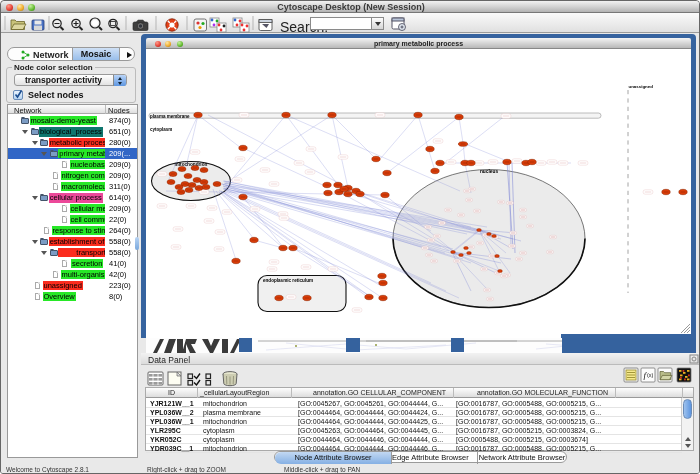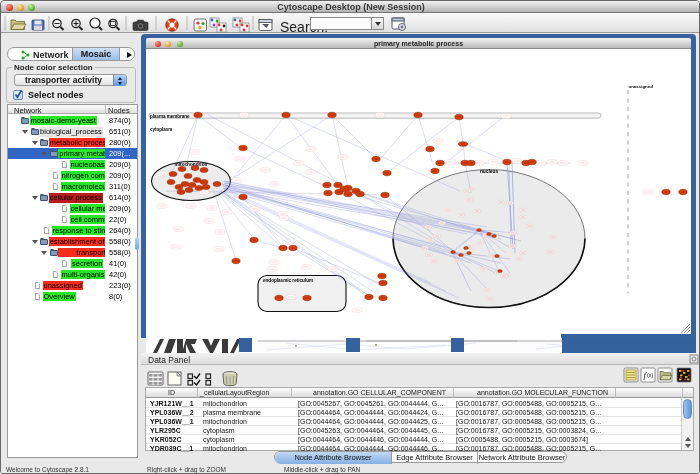--- a/index.html
+++ b/index.html
@@ -140,21 +140,21 @@
           <div style="position:absolute;left:0;top:0px;width:129px;height:11px;">
             <span style="position:absolute;left:13.0px;top:3px;width:8px;height:5.5px;background:#7c9cc4;border:0.5px solid #44546a;border-radius:1px"></span>
             <span style="position:absolute;left:13.0px;top:1.8px;width:4px;height:2px;background:#7c9cc4;border:0.5px solid #44546a;border-radius:1px"></span>
             <span style="position:absolute;left:21.5px;top:1px;width:75.5px;height:9.5px;overflow:hidden;white-space:nowrap;font-size:7.5px;line-height:9.5px"><span style="background:#27e827;color:#000;padding:0 1px">mosaic-demo-yeast</span></span>
             <span style="position:absolute;left:101px;top:1px;font-size:7.5px;line-height:9.5px;color:#000">874(0)</span>
           </div>
           <div style="position:absolute;left:0;top:11px;width:129px;height:11px;">
             <span style="position:absolute;left:14.100000000000001px;top:3.5px;width:0;height:0;border-left:3px solid transparent;border-right:3px solid transparent;border-top:4.5px solid #555"></span>
             <span style="position:absolute;left:22.6px;top:3px;width:8px;height:5.5px;background:#7c9cc4;border:0.5px solid #44546a;border-radius:1px"></span>
             <span style="position:absolute;left:22.6px;top:1.8px;width:4px;height:2px;background:#7c9cc4;border:0.5px solid #44546a;border-radius:1px"></span>
-            <span style="position:absolute;left:31.1px;top:1px;width:65.9px;height:9.5px;overflow:hidden;white-space:nowrap;font-size:7.5px;line-height:9.5px"><span style="background:#e5e5e5;color:#000;padding:8px 1px">biological_process</span></span>
+            <span style="position:absolute;left:31.1px;top:1px;width:65.9px;height:9.5px;overflow:hidden;white-space:nowrap;font-size:7.5px;line-height:9.5px"><span style="background:#0f766e;color:#000;padding:8px 1px">biological_process</span></span>
             <span style="position:absolute;left:101px;top:1px;font-size:7.5px;line-height:9.5px;color:#000">651(0)</span>
           </div>
           <div style="position:absolute;left:0;top:22px;width:129px;height:11px;">
             <span style="position:absolute;left:23.700000000000003px;top:3.5px;width:0;height:0;border-left:3px solid transparent;border-right:3px solid transparent;border-top:4.5px solid #555"></span>
             <span style="position:absolute;left:32.2px;top:3px;width:8px;height:5.5px;background:#7c9cc4;border:0.5px solid #44546a;border-radius:1px"></span>
             <span style="position:absolute;left:32.2px;top:1.8px;width:4px;height:2px;background:#7c9cc4;border:0.5px solid #44546a;border-radius:1px"></span>
             <span style="position:absolute;left:40.7px;top:1px;width:56.3px;height:9.5px;overflow:hidden;white-space:nowrap;font-size:7.5px;line-height:9.5px"><span style="background:#fb2c1e;color:#000;padding:0 1px">metabolic process</span></span>
             <span style="position:absolute;left:101px;top:1px;font-size:7.5px;line-height:9.5px;color:#000">280(0)</span>
           </div>
           <div style="position:absolute;left:0;top:33px;width:129px;height:11px;background:#3166c6;">
@@ -179,21 +179,21 @@
           <div style="position:absolute;left:0;top:66px;width:129px;height:11px;">
             <span style="position:absolute;left:44.5px;top:1.5px;width:5.5px;height:7.5px;background:#fff;border:0.6px solid #aaa"></span>
             <span style="position:absolute;left:47.5px;top:1.5px;width:2.5px;height:2.5px;background:#ddd"></span>
             <span style="position:absolute;left:52.5px;top:1px;width:44.5px;height:9.5px;overflow:hidden;white-space:nowrap;font-size:7.5px;line-height:9.5px"><span style="background:#27e827;color:#000;padding:0 1px">macromolecule</span></span>
             <span style="position:absolute;left:101px;top:1px;font-size:7.5px;line-height:9.5px;color:#000">311(0)</span>
           </div>
           <div style="position:absolute;left:0;top:77px;width:129px;height:11px;">
             <span style="position:absolute;left:23.700000000000003px;top:3.5px;width:0;height:0;border-left:3px solid transparent;border-right:3px solid transparent;border-top:4.5px solid #555"></span>
             <span style="position:absolute;left:32.2px;top:3px;width:8px;height:5.5px;background:#7c9cc4;border:0.5px solid #44546a;border-radius:1px"></span>
             <span style="position:absolute;left:32.2px;top:1.8px;width:4px;height:2px;background:#7c9cc4;border:0.5px solid #44546a;border-radius:1px"></span>
-            <span style="position:absolute;left:40.7px;top:1px;width:56.3px;height:9.5px;overflow:hidden;white-space:nowrap;font-size:7.5px;line-height:9.5px"><span style="background:#b91c1c;color:#000;padding:4px 1px">cellular process</span></span>
+            <span style="position:absolute;left:40.7px;top:1px;width:56.3px;height:9.5px;overflow:hidden;white-space:nowrap;font-size:7.5px;line-height:9.5px"><span style="background:#ec4899;color:#000;padding:4px 1px">cellular process</span></span>
             <span style="position:absolute;left:101px;top:1px;font-size:7.5px;line-height:9.5px;color:#000">614(0)</span>
           </div>
           <div style="position:absolute;left:0;top:88px;width:129px;height:11px;">
             <span style="position:absolute;left:53.5px;top:1.5px;width:5.5px;height:7.5px;background:#fff;border:0.6px solid #aaa"></span>
             <span style="position:absolute;left:56.5px;top:1.5px;width:2.5px;height:2.5px;background:#ddd"></span>
             <span style="position:absolute;left:61.5px;top:1px;width:35.5px;height:9.5px;overflow:hidden;white-space:nowrap;font-size:7.5px;line-height:9.5px"><span style="background:#27e827;color:#000;padding:0 1px">cellular metabo</span></span>
             <span style="position:absolute;left:101px;top:1px;font-size:7.5px;line-height:9.5px;color:#000">209(0)</span>
           </div>
           <div style="position:absolute;left:0;top:99px;width:129px;height:11px;">
             <span style="position:absolute;left:53.5px;top:1.5px;width:5.5px;height:7.5px;background:#fff;border:0.6px solid #aaa"></span>
@@ -785,21 +785,21 @@
           </div>
         </div>
     <div style="position:absolute;right:0;top:10px;width:12px;height:52px;background:#f2f2f2;border-left:1px solid #ccc">
       <span style="position:absolute;left:1px;top:1px;width:9px;height:20px;background:linear-gradient(90deg,#9ec2ee,#5e96e0);border-radius:5px;border:0.5px solid #6a8cb8"></span>
       <span style="position:absolute;left:2.5px;bottom:9px;width:0;height:0;border-left:3px solid transparent;border-right:3px solid transparent;border-bottom:4px solid #555"></span>
       <span style="position:absolute;left:2.5px;bottom:2px;width:0;height:0;border-left:3px solid transparent;border-right:3px solid transparent;border-top:4px solid #555"></span>
     </div>
   </div>
   <div style="position:absolute;left:133px;top:98px;width:293px;height:12px;background:#fdfdfd;border:1px solid #9a9a9a;border-radius:6px;font-size:7.5px;color:#111">
     <span style="position:absolute;left:0;top:0;width:117px;height:12px;background:linear-gradient(#c2d8f2,#85b0e4);border-right:1px solid #9a9a9a;border-radius:6px 0 0 6px;text-align:center;line-height:11px">Node Attribute Browser</span>
-    <span style="position:absolute;left:117px;top:0;width:86px;height:12px;border-right:1px solid #9a9a9a;text-align:center;line-height:11px">Edge Attribute Browser</span>
+    <span style="position:absolute;left:117px;top:0;width:86px;height:12px;border-right:1px solid #9a9a9a;text-align:left;line-height:11px">Edge Attribute Browser</span>
     <span style="position:absolute;left:203px;top:0;width:88px;height:12px;text-align:center;line-height:11px">Network Attribute Browser</span>
   </div>
  </div>
 
  <div style="position:absolute;left:0;top:463px;width:700px;height:11px;background:#e9e9e9;font-size:6.5px;color:#333">
    <span style="position:absolute;left:5px;top:2px">Welcome to Cytoscape 2.8.1</span>
    <span style="position:absolute;left:146px;top:2px">Right-click + drag to ZOOM</span>
    <span style="position:absolute;left:283px;top:2px">Middle-click + drag to PAN</span>
  </div>
 </div>

